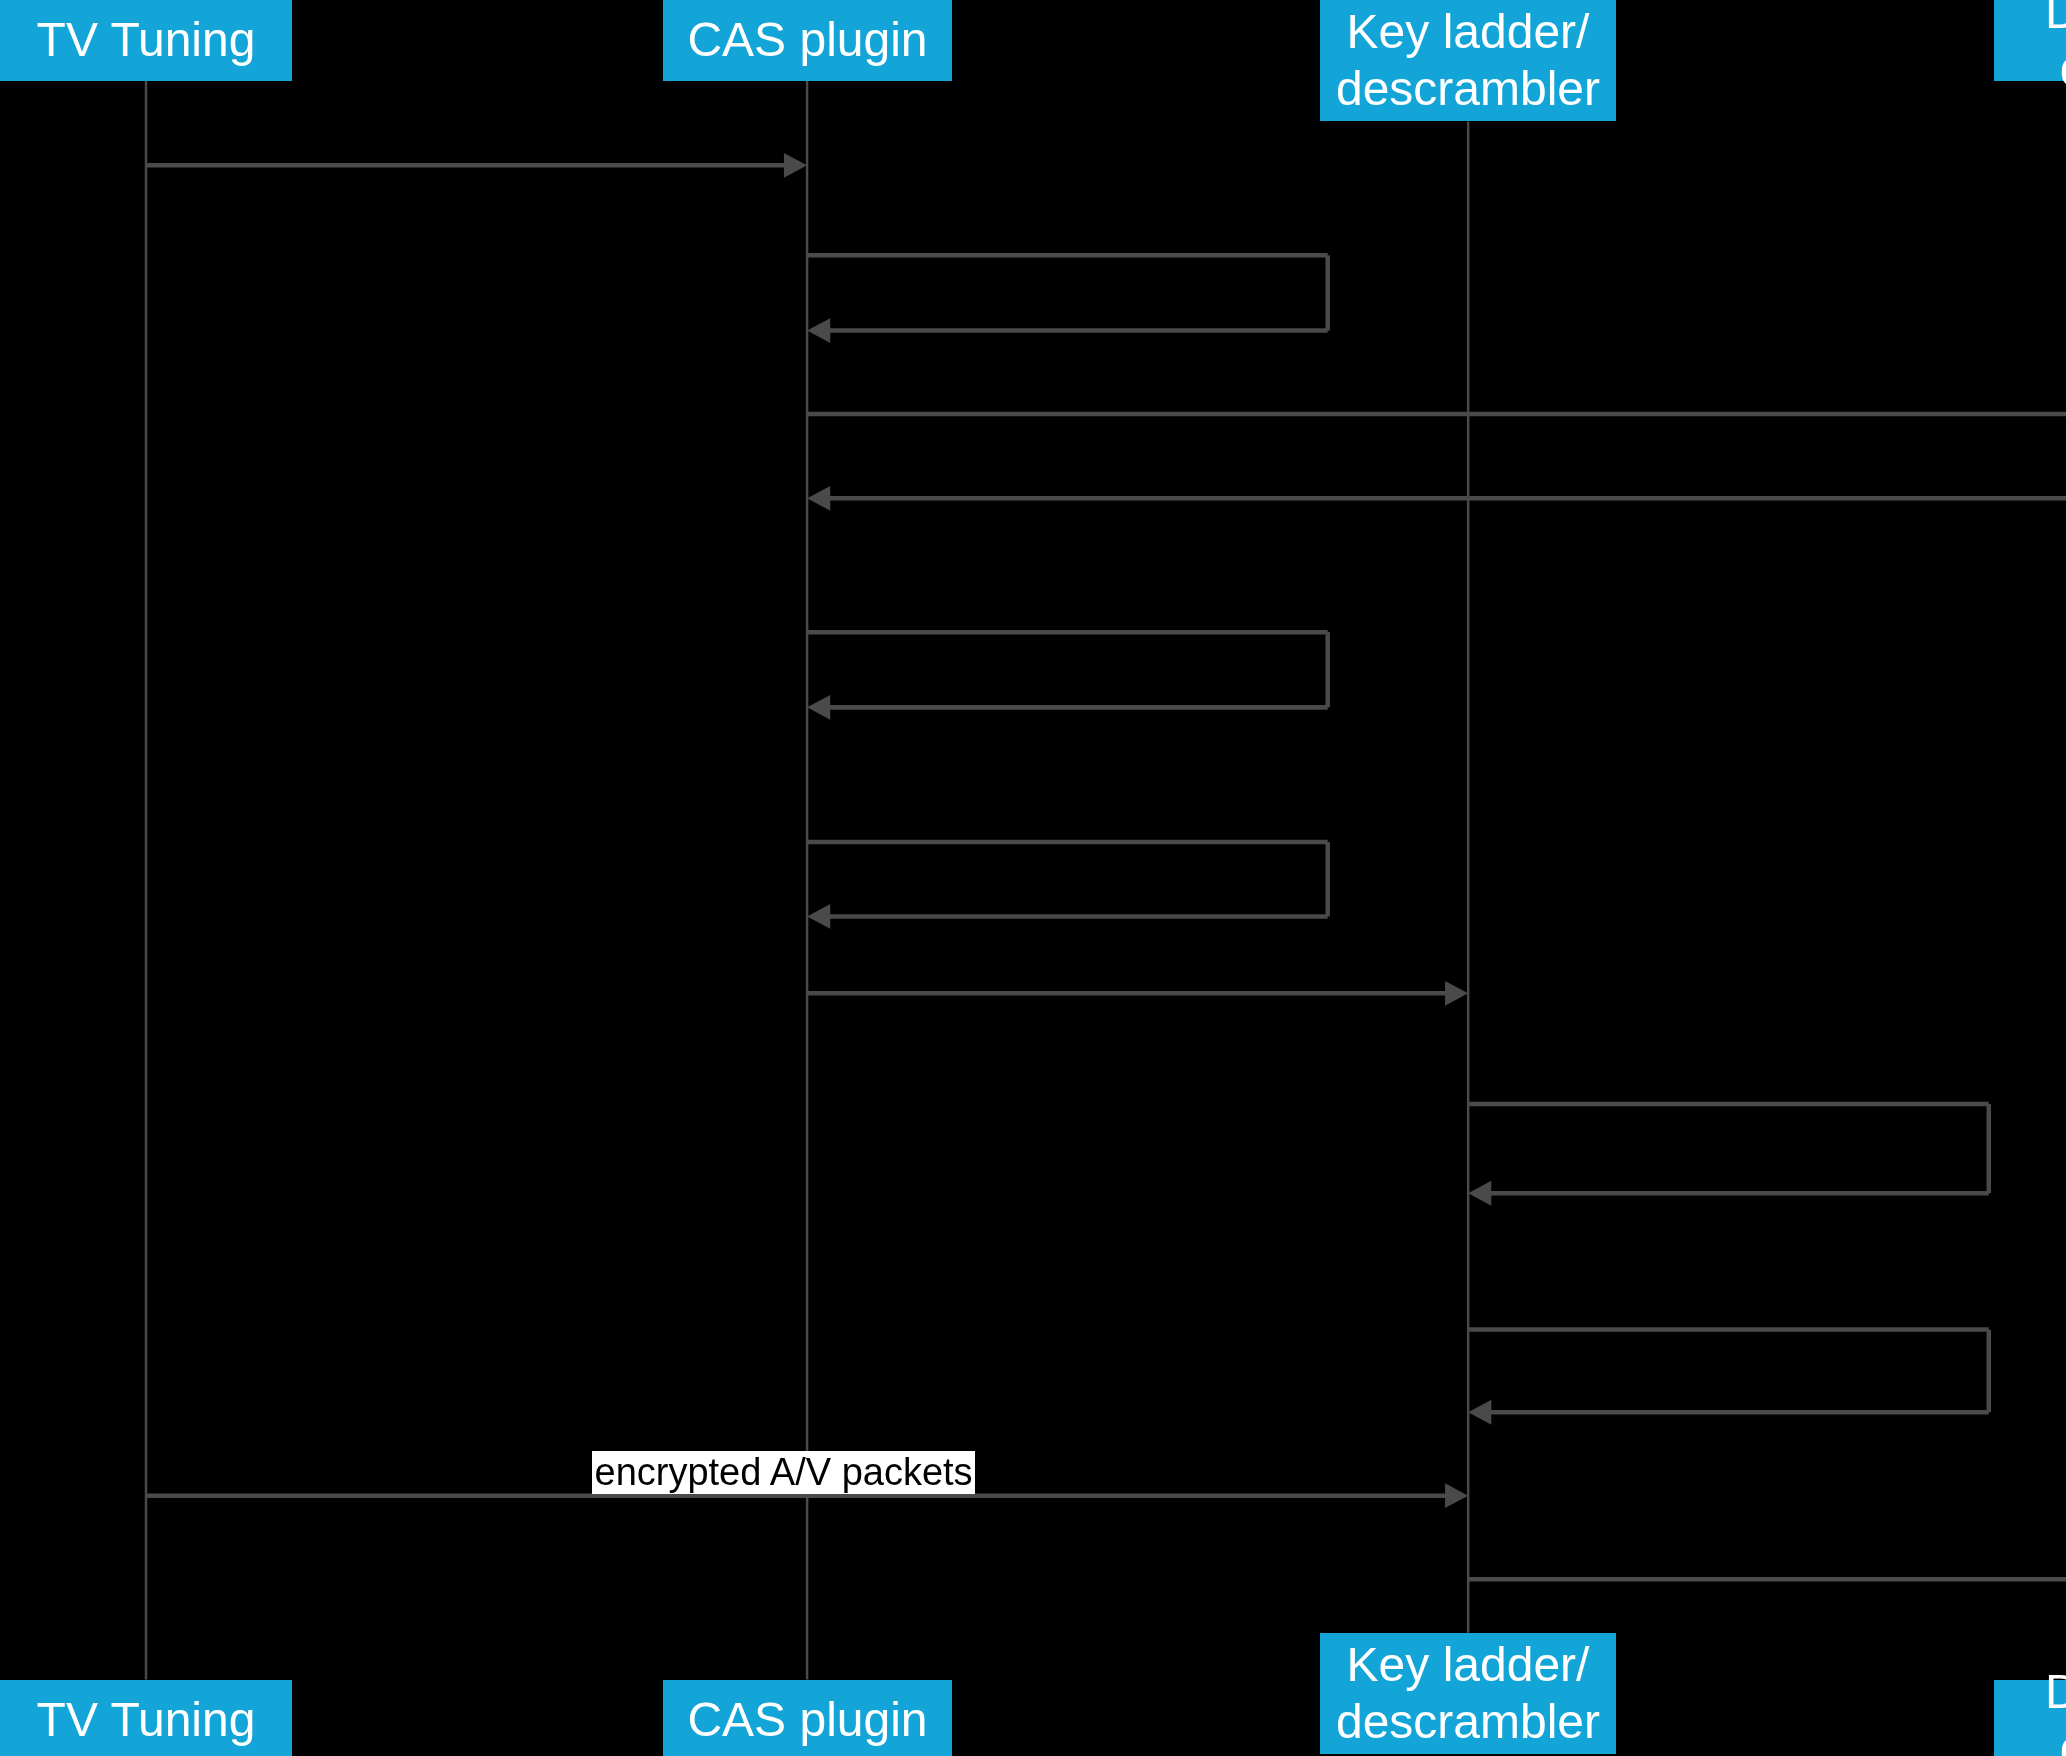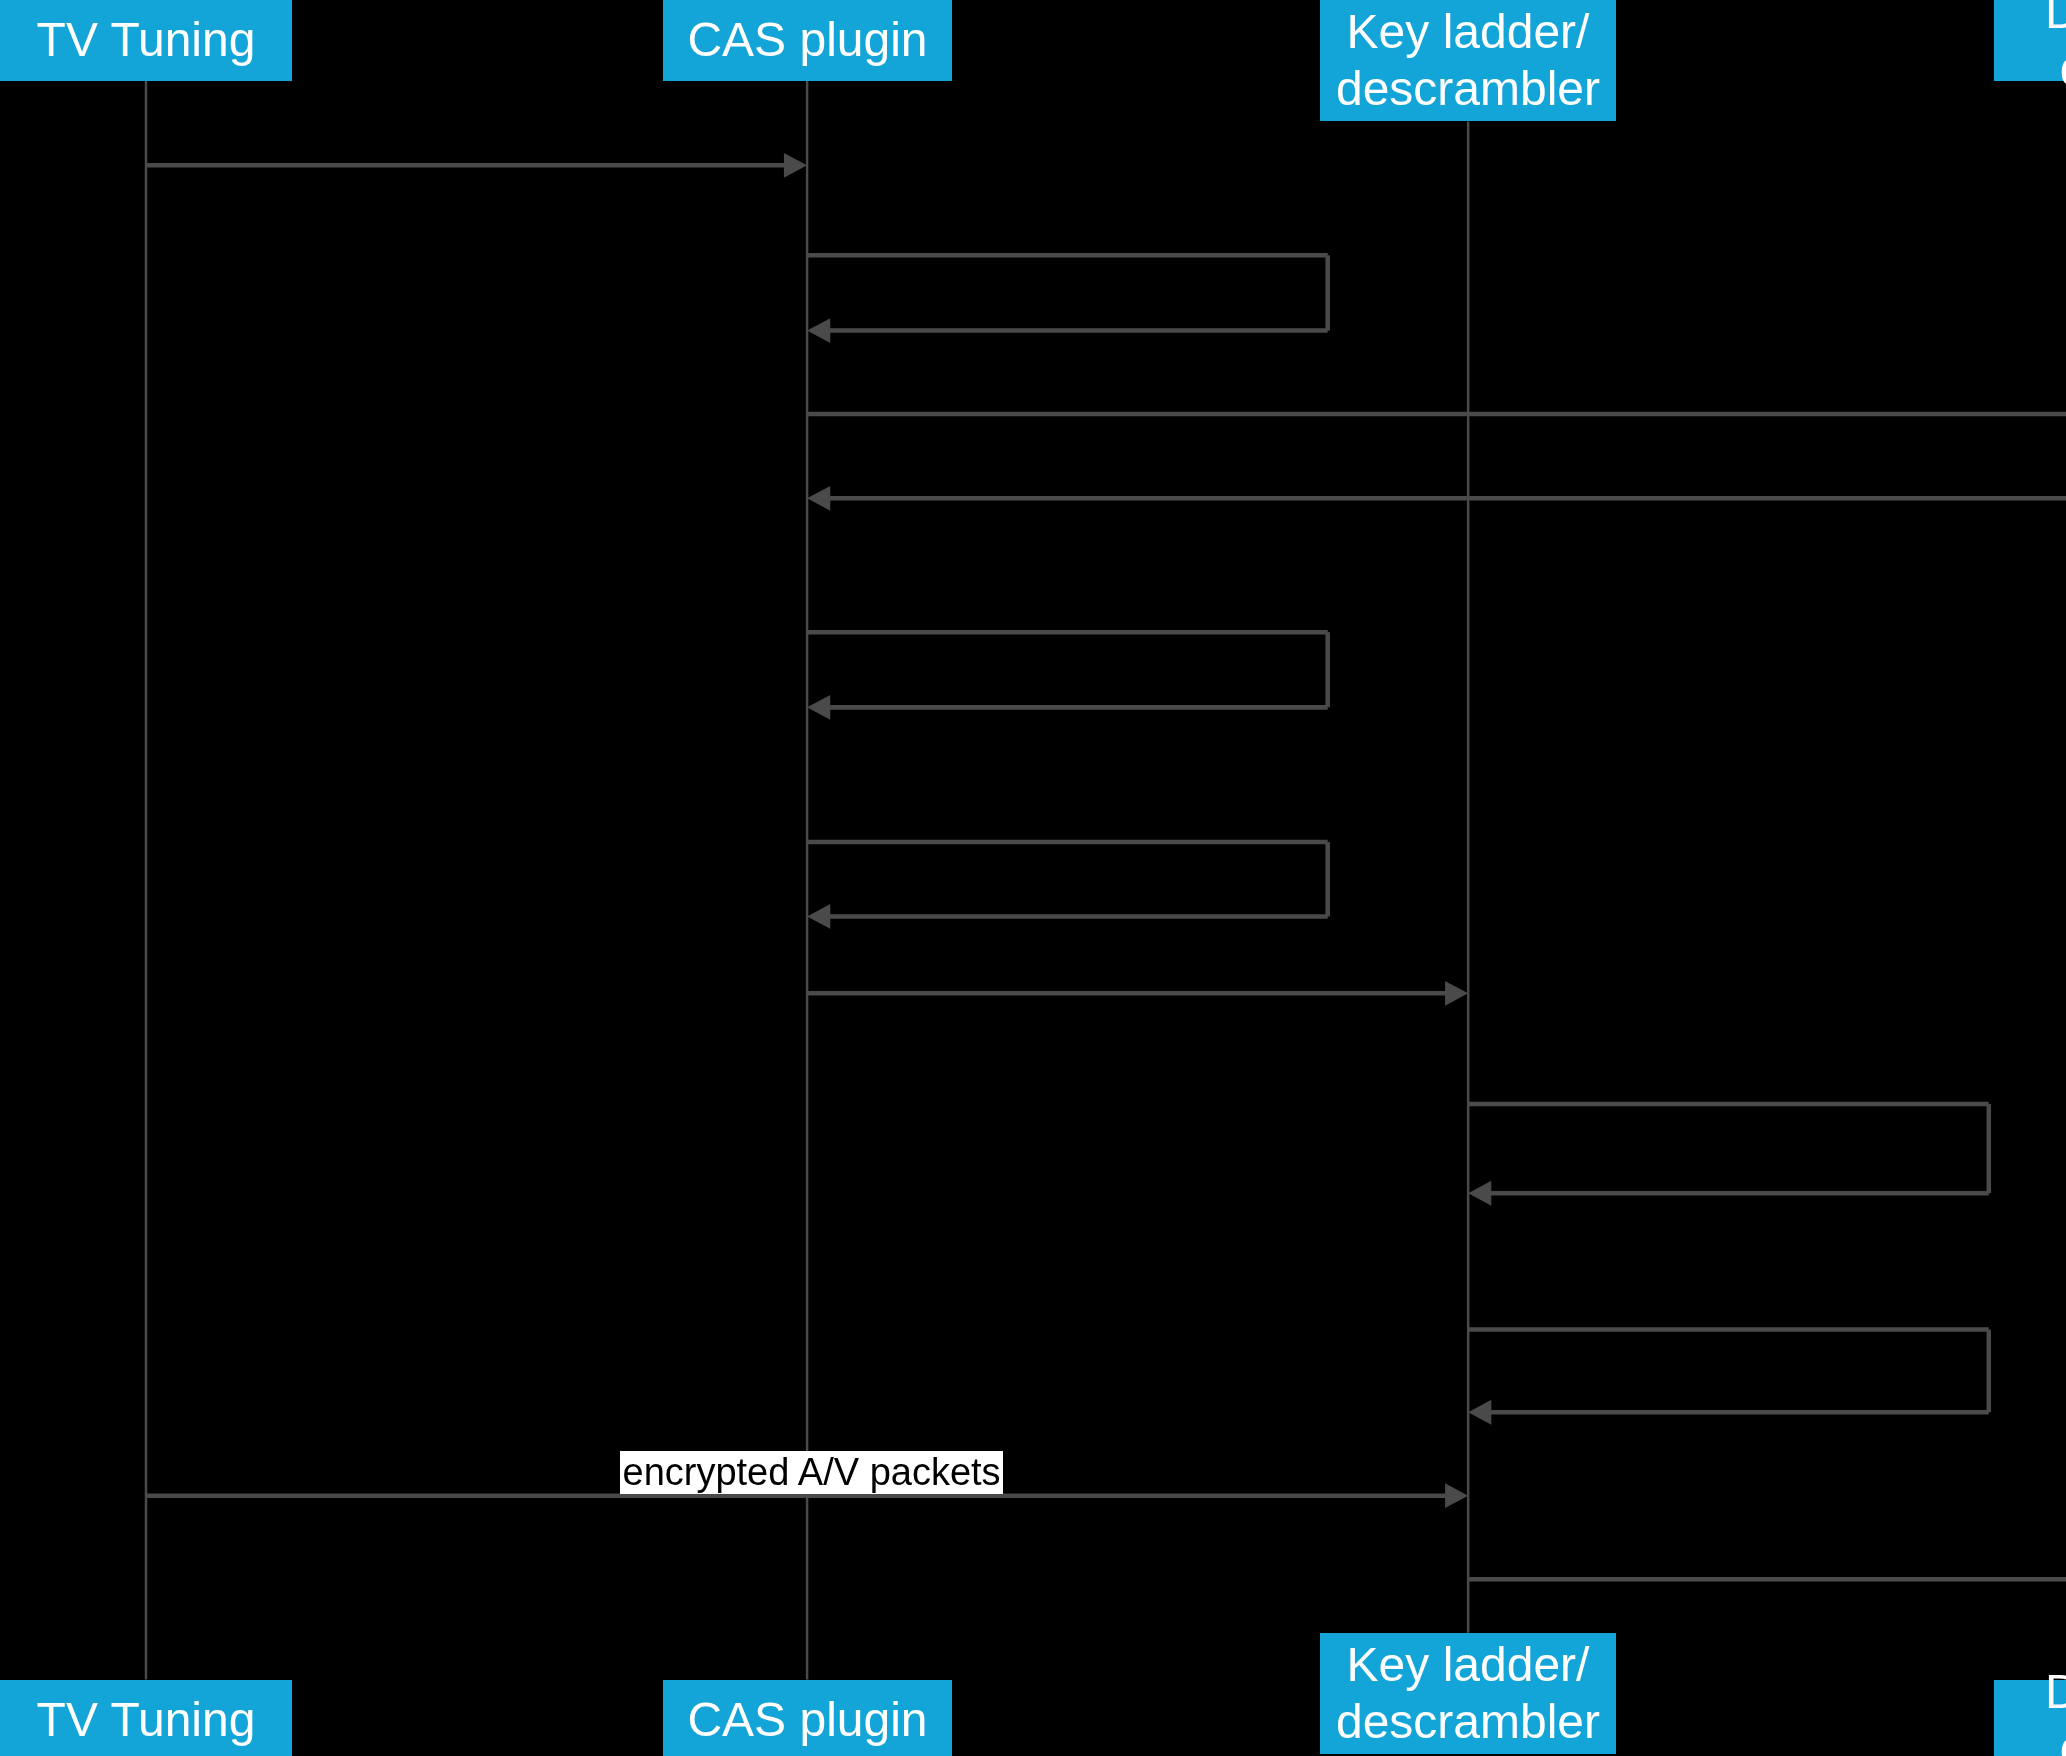--- a/index.html
+++ b/index.html
@@ -49,21 +49,20 @@
     font-family: "Liberation Sans", sans-serif;
     line-height: 1.1;
     white-space: nowrap;
     z-index: 4;
     padding: 0.8px 2.5px;
     box-sizing: border-box;
   }
   .msg-label.visible-label {
     color: #000000;
     background: #ffffff;
-    margin-left: 28px;
   }
 </style>
 </head>
 <body>
 
 <div id="canvas" style="width: 2662px; height: 1756px;">
   <svg id="svg-layer" viewBox="0 0 6442 4250" xmlns="http://www.w3.org/2000/svg" aria-hidden="true">
       <line x1="353" y1="196" x2="353" y2="4065" stroke="#4a4a4a" stroke-width="6"></line>
       <line x1="1953" y1="196" x2="1953" y2="4065" stroke="#4a4a4a" stroke-width="6"></line>
       <line x1="3553" y1="294" x2="3553" y2="3952" stroke="#4a4a4a" stroke-width="6"></line>

